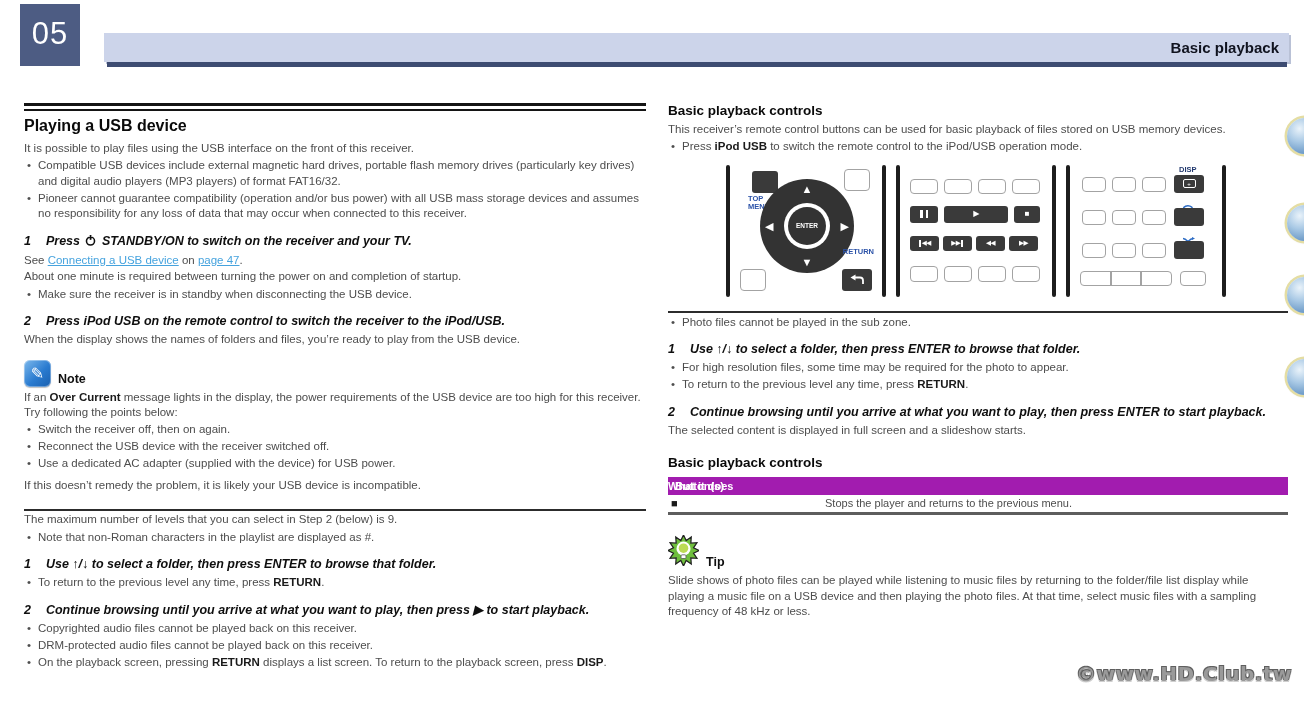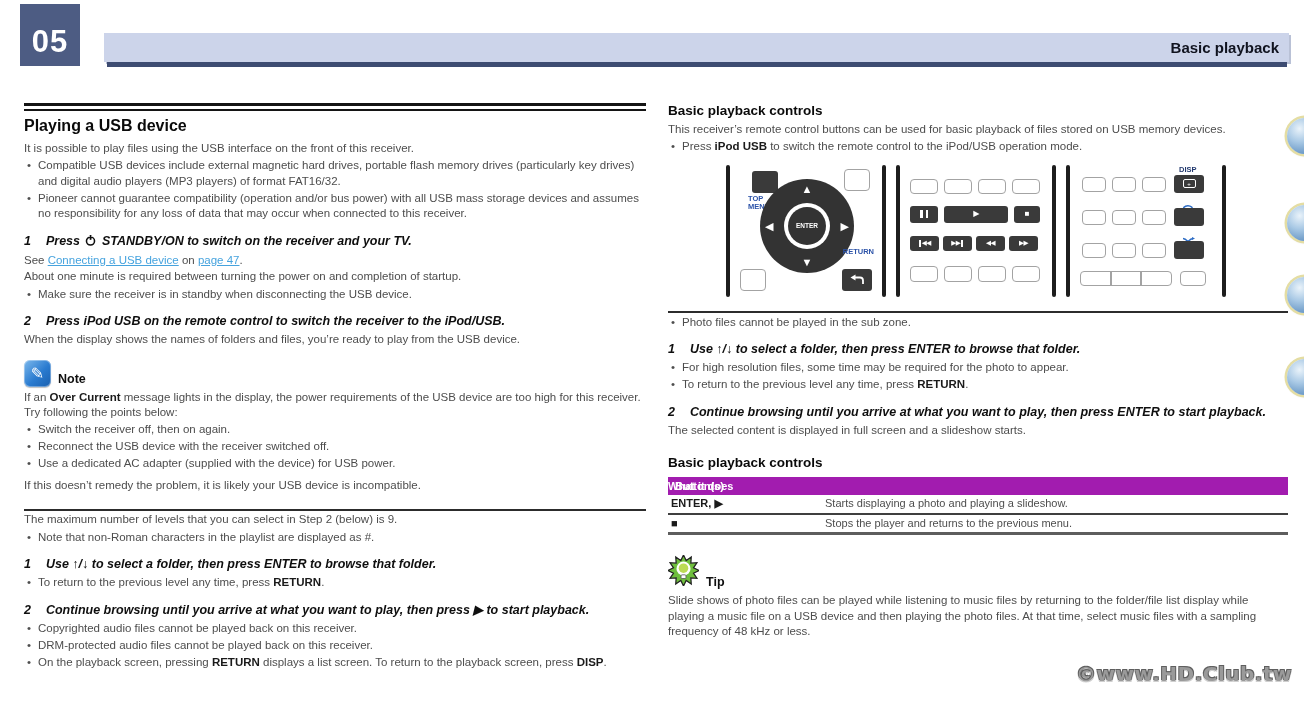--- a/index.html
+++ b/index.html
@@ -6,21 +6,21 @@
   html,body { margin:0; padding:0; background:#ffffff; }
   .page {
     position:relative; width:1304px; height:709px; background:#fff;
     font-family:"Liberation Sans", sans-serif; overflow:hidden; color:#4d4d4d;
   }
 
   
   .chapter-box {
     position:absolute; left:20px; top:4px; width:60px; height:62px;
     background:#4d5c83; color:#fff; display:flex; align-items:flex-end; justify-content:center;
-    font-size:31px; font-weight:bold; padding-bottom:6px; letter-spacing:1px;
+    font-size:31px; font-weight:normal; padding-bottom:14px; letter-spacing:1px;
   }
   .header-bar {
     position:absolute; left:104px; top:33px; width:1185px; height:29px;
     background:#ccd4ea; box-shadow:2px 2px 0 #b9c1d6;
     display:flex; align-items:center; justify-content:flex-end; padding-right:10px;
   }
   .header-title { font-size:15px; font-weight:bold; color:#10131f; }
   .header-underline { position:absolute; left:107px; top:62px; width:1180px; height:5px; background:#3d4c72; }
 
   
@@ -304,24 +304,20 @@
     <p class="step"><span class="step-num">2</span><span>Continue browsing until you arrive at what you want to play, then press ENTER to start playback.</span></p>
     <p class="p">The selected content is displayed in full screen and a slideshow starts.</p>
 
     <h3 class="sub-title" style="margin-top:17px;">Basic playback controls</h3>
     <div class="tbl">
       <div class="tbl-head">
         <span>Button(s)</span>
         <span class="tbl-head-center">What it does</span>
       </div>
       <div class="tbl-row">
-        <span class="tbl-c1 b">ENTER, ▶</span>
-        <span class="tbl-c2">Starts displaying a photo and playing a slideshow.</span>
-      </div>
-      <div class="tbl-row">
         <span class="tbl-c1 b">■</span>
         <span class="tbl-c2">Stops the player and returns to the previous menu.</span>
       </div>
     </div>
 
     <div class="callout-head" style="margin-top:20px;">
       <span><svg width="31" height="31" viewBox="0 0 30 30">
             <polygon points="30,15 24.7,17.6 28,22.5 22.1,22.1 22.5,28 17.6,24.7 15,30 12.4,24.7 7.5,28 7.9,22.1 2,22.5 5.3,17.6 0,15 5.3,12.4 2,7.5 7.9,7.9 7.5,2 12.4,5.3 15,0 17.6,5.3 22.5,2 22.1,7.9 28,7.5 24.7,12.4" fill="#6fbf3d" stroke="#222" stroke-width="1.2"></polygon>
             <circle cx="15" cy="13.2" r="6.8" fill="#ffffff"></circle>
             <circle cx="15" cy="12.8" r="4.6" fill="#bcdb55"></circle>

